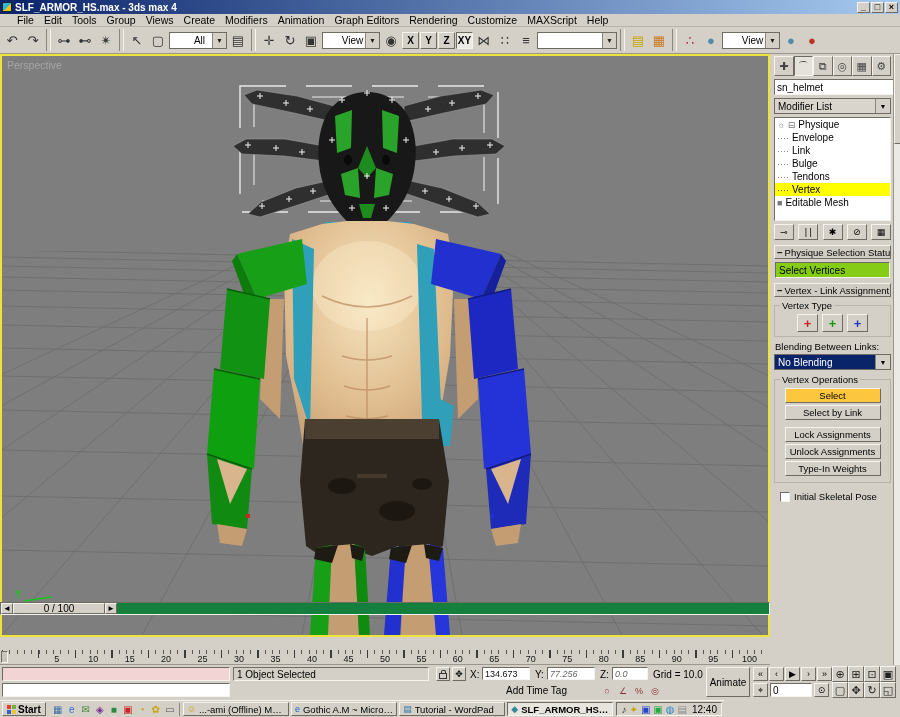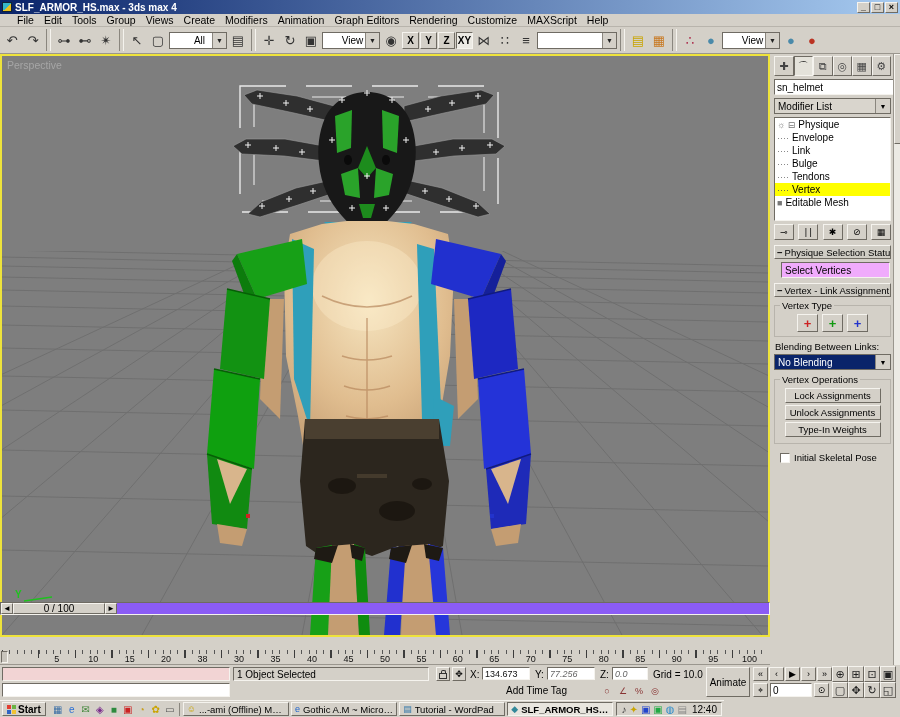--- a/index.html
+++ b/index.html
@@ -68,43 +68,43 @@
   .stk-row{display:flex;height:13px;align-items:center;padding-left:2px;white-space:nowrap;}
   .stk-pre{color:#777;margin-right:3px;font-size:9px;}
   .stk-row.sel{background:var(--stackSelected);}
   .stk-row.sel .stk-pre{color:#555;}
   .cp-stackbtns{display:flex;gap:2px;margin-bottom:5px;justify-content:space-between;}
   .stkbtn{width:20px;height:16px;display:flex;align-items:center;justify-content:center;font-size:9px;
     border:1px solid;border-color:#f5f3ee #6f6b63 #6f6b63 #f5f3ee;background:#d4d0c8;}
   .ro-hdr{height:14px;background:#cfccc4;border:1px solid;border-color:#f5f3ee #6f6b63 #6f6b63 #f5f3ee;
     font-size:9.5px;display:flex;align-items:center;padding-left:2px;margin-bottom:3px;white-space:nowrap;overflow:hidden;}
   .ro-hdr::before{content:"−";margin-right:2px;font-weight:bold;}
-  .status-box{height:16px;background:#f0abfc;display:flex;align-items:center;padding-left:3px;
-    margin:0 1px 5px 7px;font-size:10px;}
+  .status-box{height:16px;background:#84cc16;display:flex;align-items:center;padding-left:3px;
+    margin:0 1px 5px 1px;font-size:10px;}
   fieldset{border:1px groove #b8b4ac;margin:0 0 4px 0;padding:3px 2px 4px 2px;}
   legend{font-size:9.5px;padding:0 2px;margin-left:3px;}
   .vt-row{display:flex;gap:4px;justify-content:center;}
   .vt-btn{width:21px;height:18px;display:flex;align-items:center;justify-content:center;font-weight:bold;
     font-size:13px;border:1px solid;border-color:#f5f3ee #6f6b63 #6f6b63 #f5f3ee;background:#d4d0c8;}
   .small-label{font-size:9.5px;margin:2px 0 2px 1px;}
   .nb-combo{height:16px;border:1px solid #6f6b63;position:relative;display:flex;align-items:center;margin-bottom:4px;background:#fff;}
   .nb-sel{flex:1;height:100%;background:var(--comboSelNavy);color:#fff;font-size:10px;display:flex;
     align-items:center;padding-left:3px;margin-right:14px;}
   .nb-combo::after{content:"▼";position:absolute;right:0;top:0;width:14px;height:100%;background:#d4d0c8;
     border-left:1px solid #8a867e;font-size:7px;display:flex;align-items:center;justify-content:center;}
   .ops-grp{display:flex;flex-direction:column;align-items:center;gap:2px;margin-bottom:7px;}
   .ops-grp:last-of-type{margin-bottom:2px;}
   .ops-btn{width:96px;height:15px;display:flex;align-items:center;justify-content:center;font-size:9.5px;
     border:1px solid;border-color:#f5f3ee #6f6b63 #6f6b63 #f5f3ee;background:#d4d0c8;white-space:nowrap;}
   .ops-btn.active{background:var(--selectButton);}
   .cb-row{display:flex;align-items:center;gap:4px;margin:8px 0 0 6px;font-size:9.5px;white-space:nowrap;}
   .cb-box{width:10px;height:10px;background:#fff;border:1px solid;border-color:#6f6b63 #f5f3ee #f5f3ee #6f6b63;flex:0 0 auto;}
 
   
-  #timeslider{position:absolute;left:0;top:602px;width:770px;height:13px;background:#8b5cf6;
+  #timeslider{position:absolute;left:0;top:602px;width:770px;height:13px;background:#15803d;
     border:1px solid;border-color:#6f6b63 #f5f3ee #f5f3ee #6f6b63;display:flex;align-items:stretch;}
   .ts-arr{width:12px;display:flex;align-items:center;justify-content:center;font-size:8px;
     border:1px solid;border-color:#f5f3ee #6f6b63 #6f6b63 #f5f3ee;background:#d4d0c8;}
   .ts-arr.l::before{content:"◄";} .ts-arr.r::before{content:"►";}
   #ts-btn{width:92px;display:flex;align-items:center;justify-content:center;font-size:10px;
     border:1px solid;border-color:#f5f3ee #6f6b63 #6f6b63 #f5f3ee;background:#d4d0c8;}
   #trackbar{position:absolute;left:0;top:650px;width:770px;height:15px;background:#d4d0c8;
     border-bottom:1px solid #9a968e;}
   .ruler{position:absolute;left:2px;top:0;width:766px;height:15px;display:flex;
     background-image:
@@ -446,20 +446,25 @@
 
   <div class="small-label">Blending Between Links:</div>
   <div class="nb-combo">
     <span class="nb-sel">No Blending</span>
   </div>
 
   <fieldset>
     <legend>Vertex Operations</legend>
     <div class="ops-grp">
 
+    <div class="ops-btn active">Select</div>
+        <div class="ops-btn">Select by Link</div>
+      </div>
+    <div class="ops-grp">
+
     <div class="ops-btn">Lock Assignments</div>
         <div class="ops-btn">Unlock Assignments</div>
         <div class="ops-btn">Type-In Weights</div>
       </div>
   </fieldset>
 
   <div class="cb-row">
     <span class="cb-box"></span>
     <span>Initial Skeletal Pose</span>
   </div>
@@ -477,21 +482,21 @@
 
 <div id="trackbar">
   <div class="tb-marker"></div>
   <div class="ruler">
 
   <span class="rl"></span>
       <span class="rl">5</span>
       <span class="rl">10</span>
       <span class="rl">15</span>
       <span class="rl">20</span>
-      <span class="rl">38</span>
+      <span class="rl">25</span>
       <span class="rl">30</span>
       <span class="rl">35</span>
       <span class="rl">40</span>
       <span class="rl">45</span>
       <span class="rl">50</span>
       <span class="rl">55</span>
       <span class="rl">60</span>
       <span class="rl">65</span>
       <span class="rl">70</span>
       <span class="rl">75</span>

